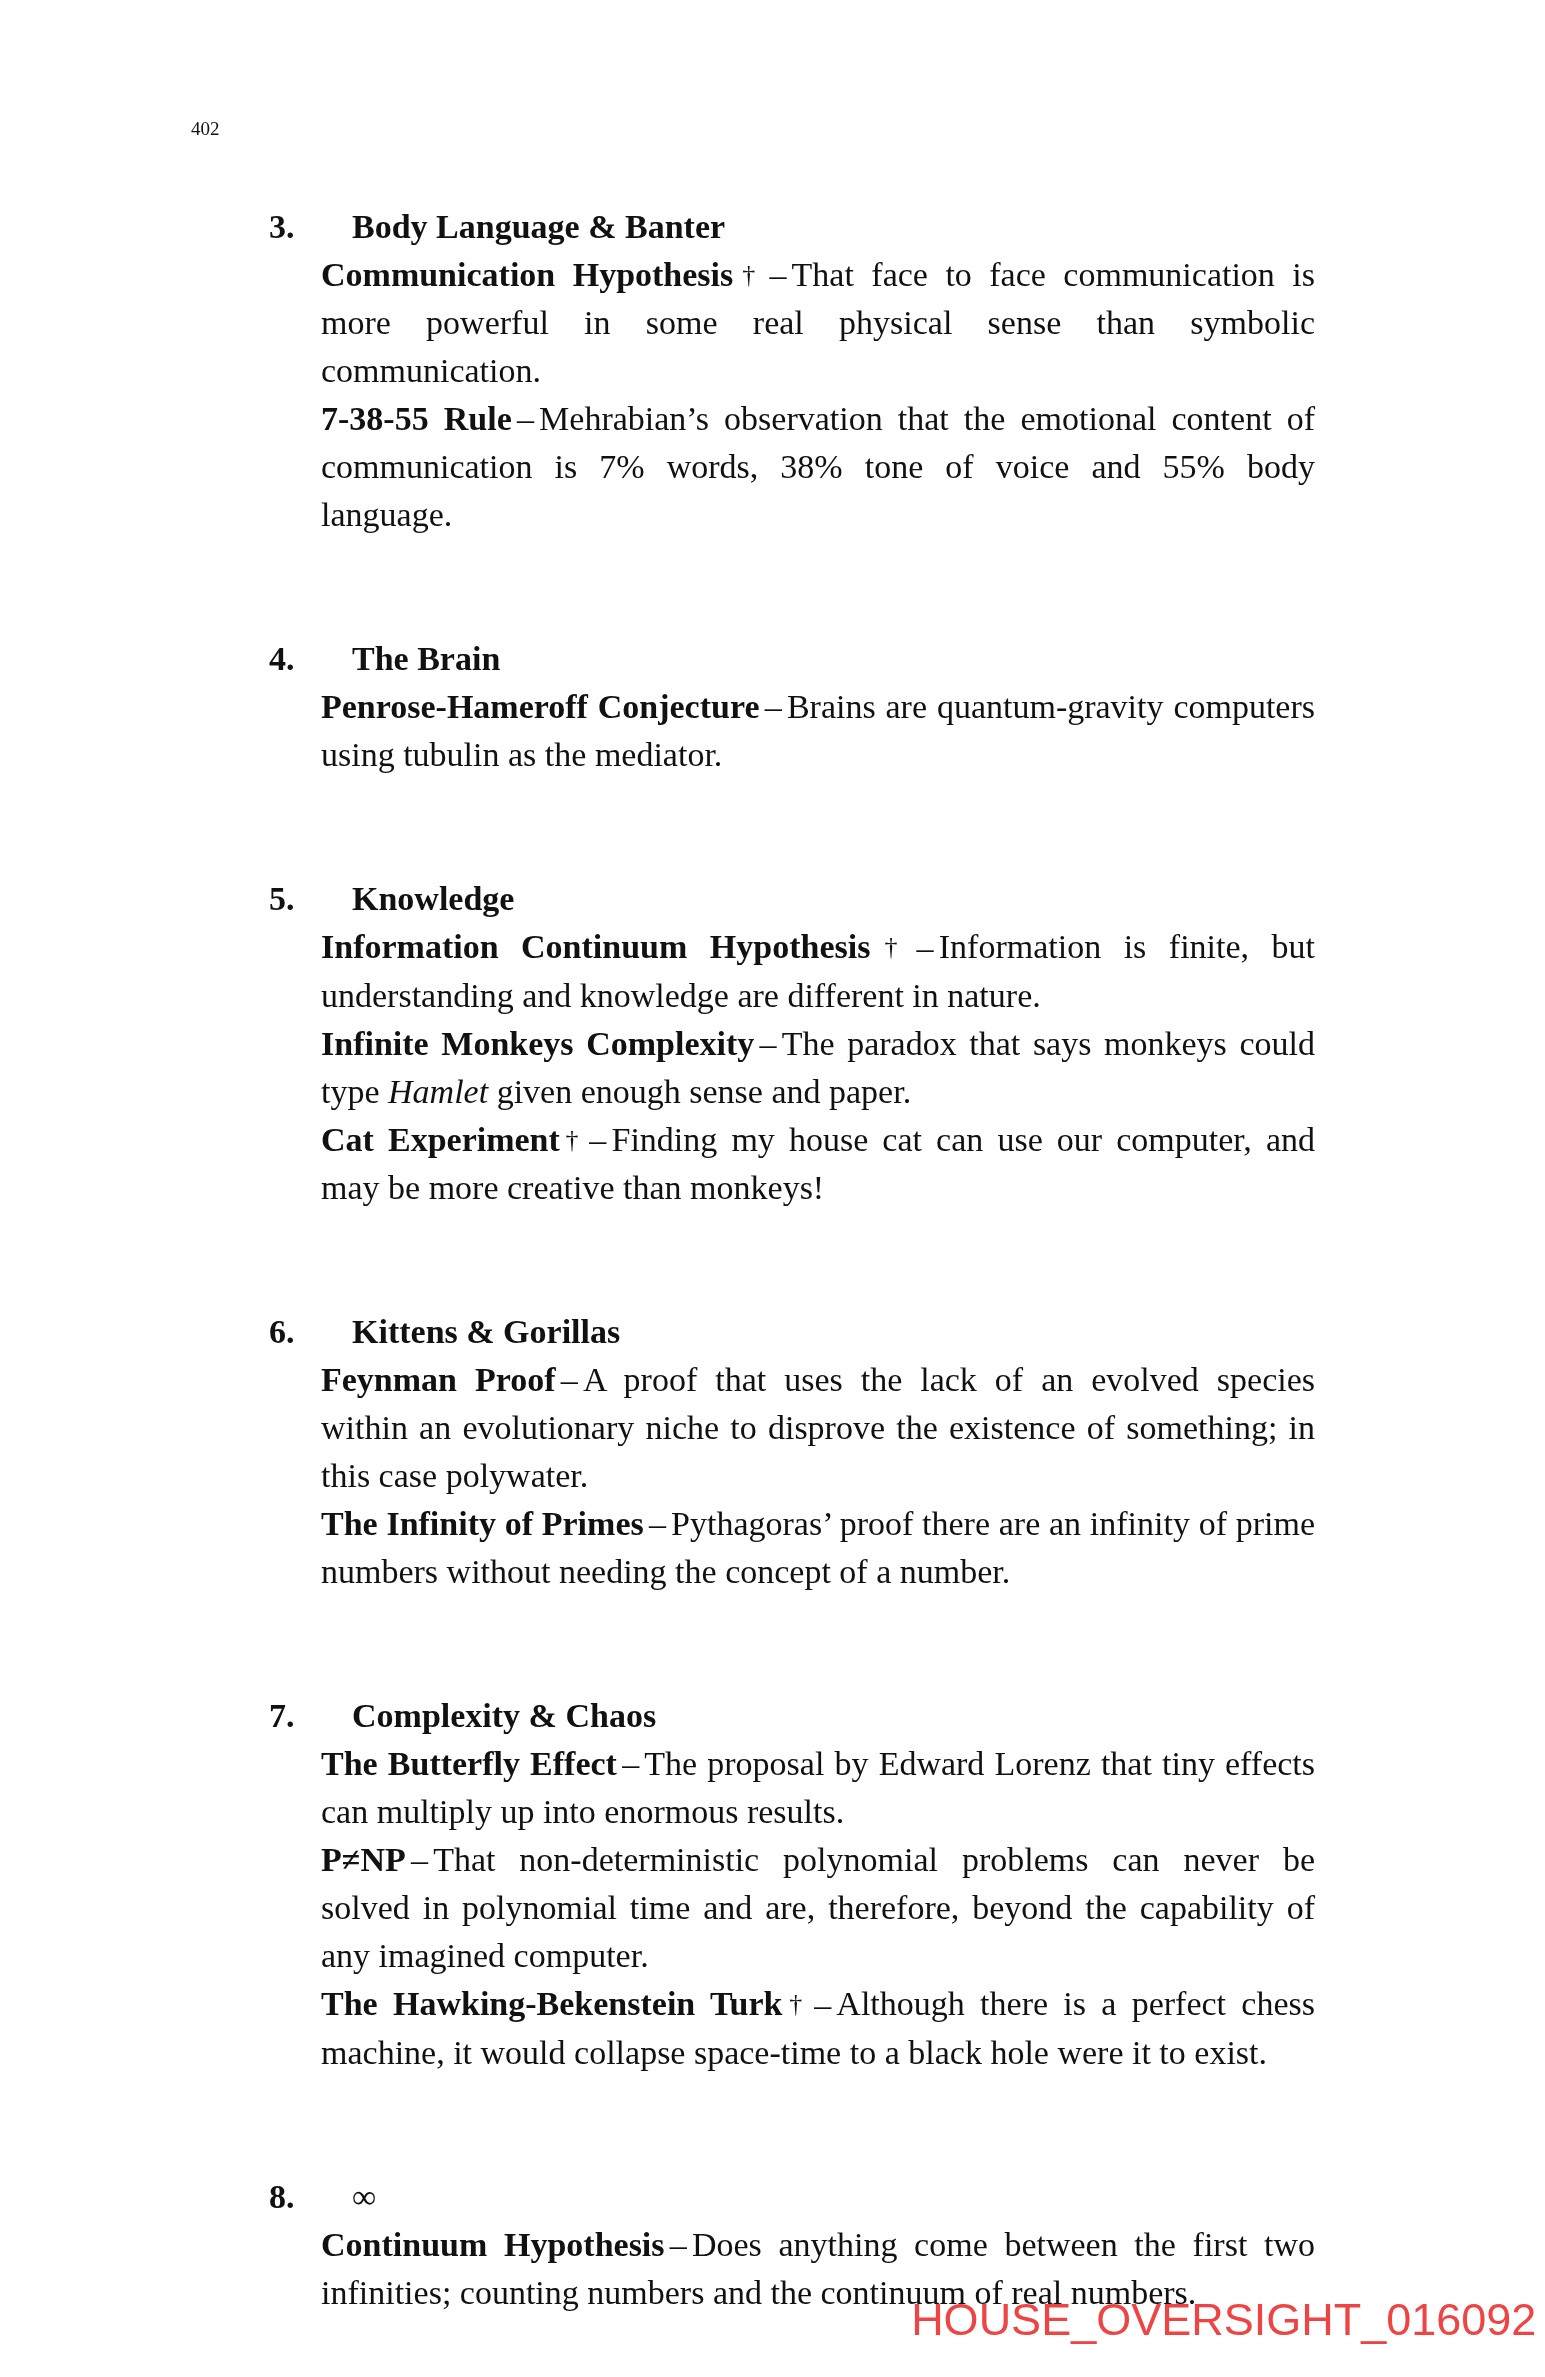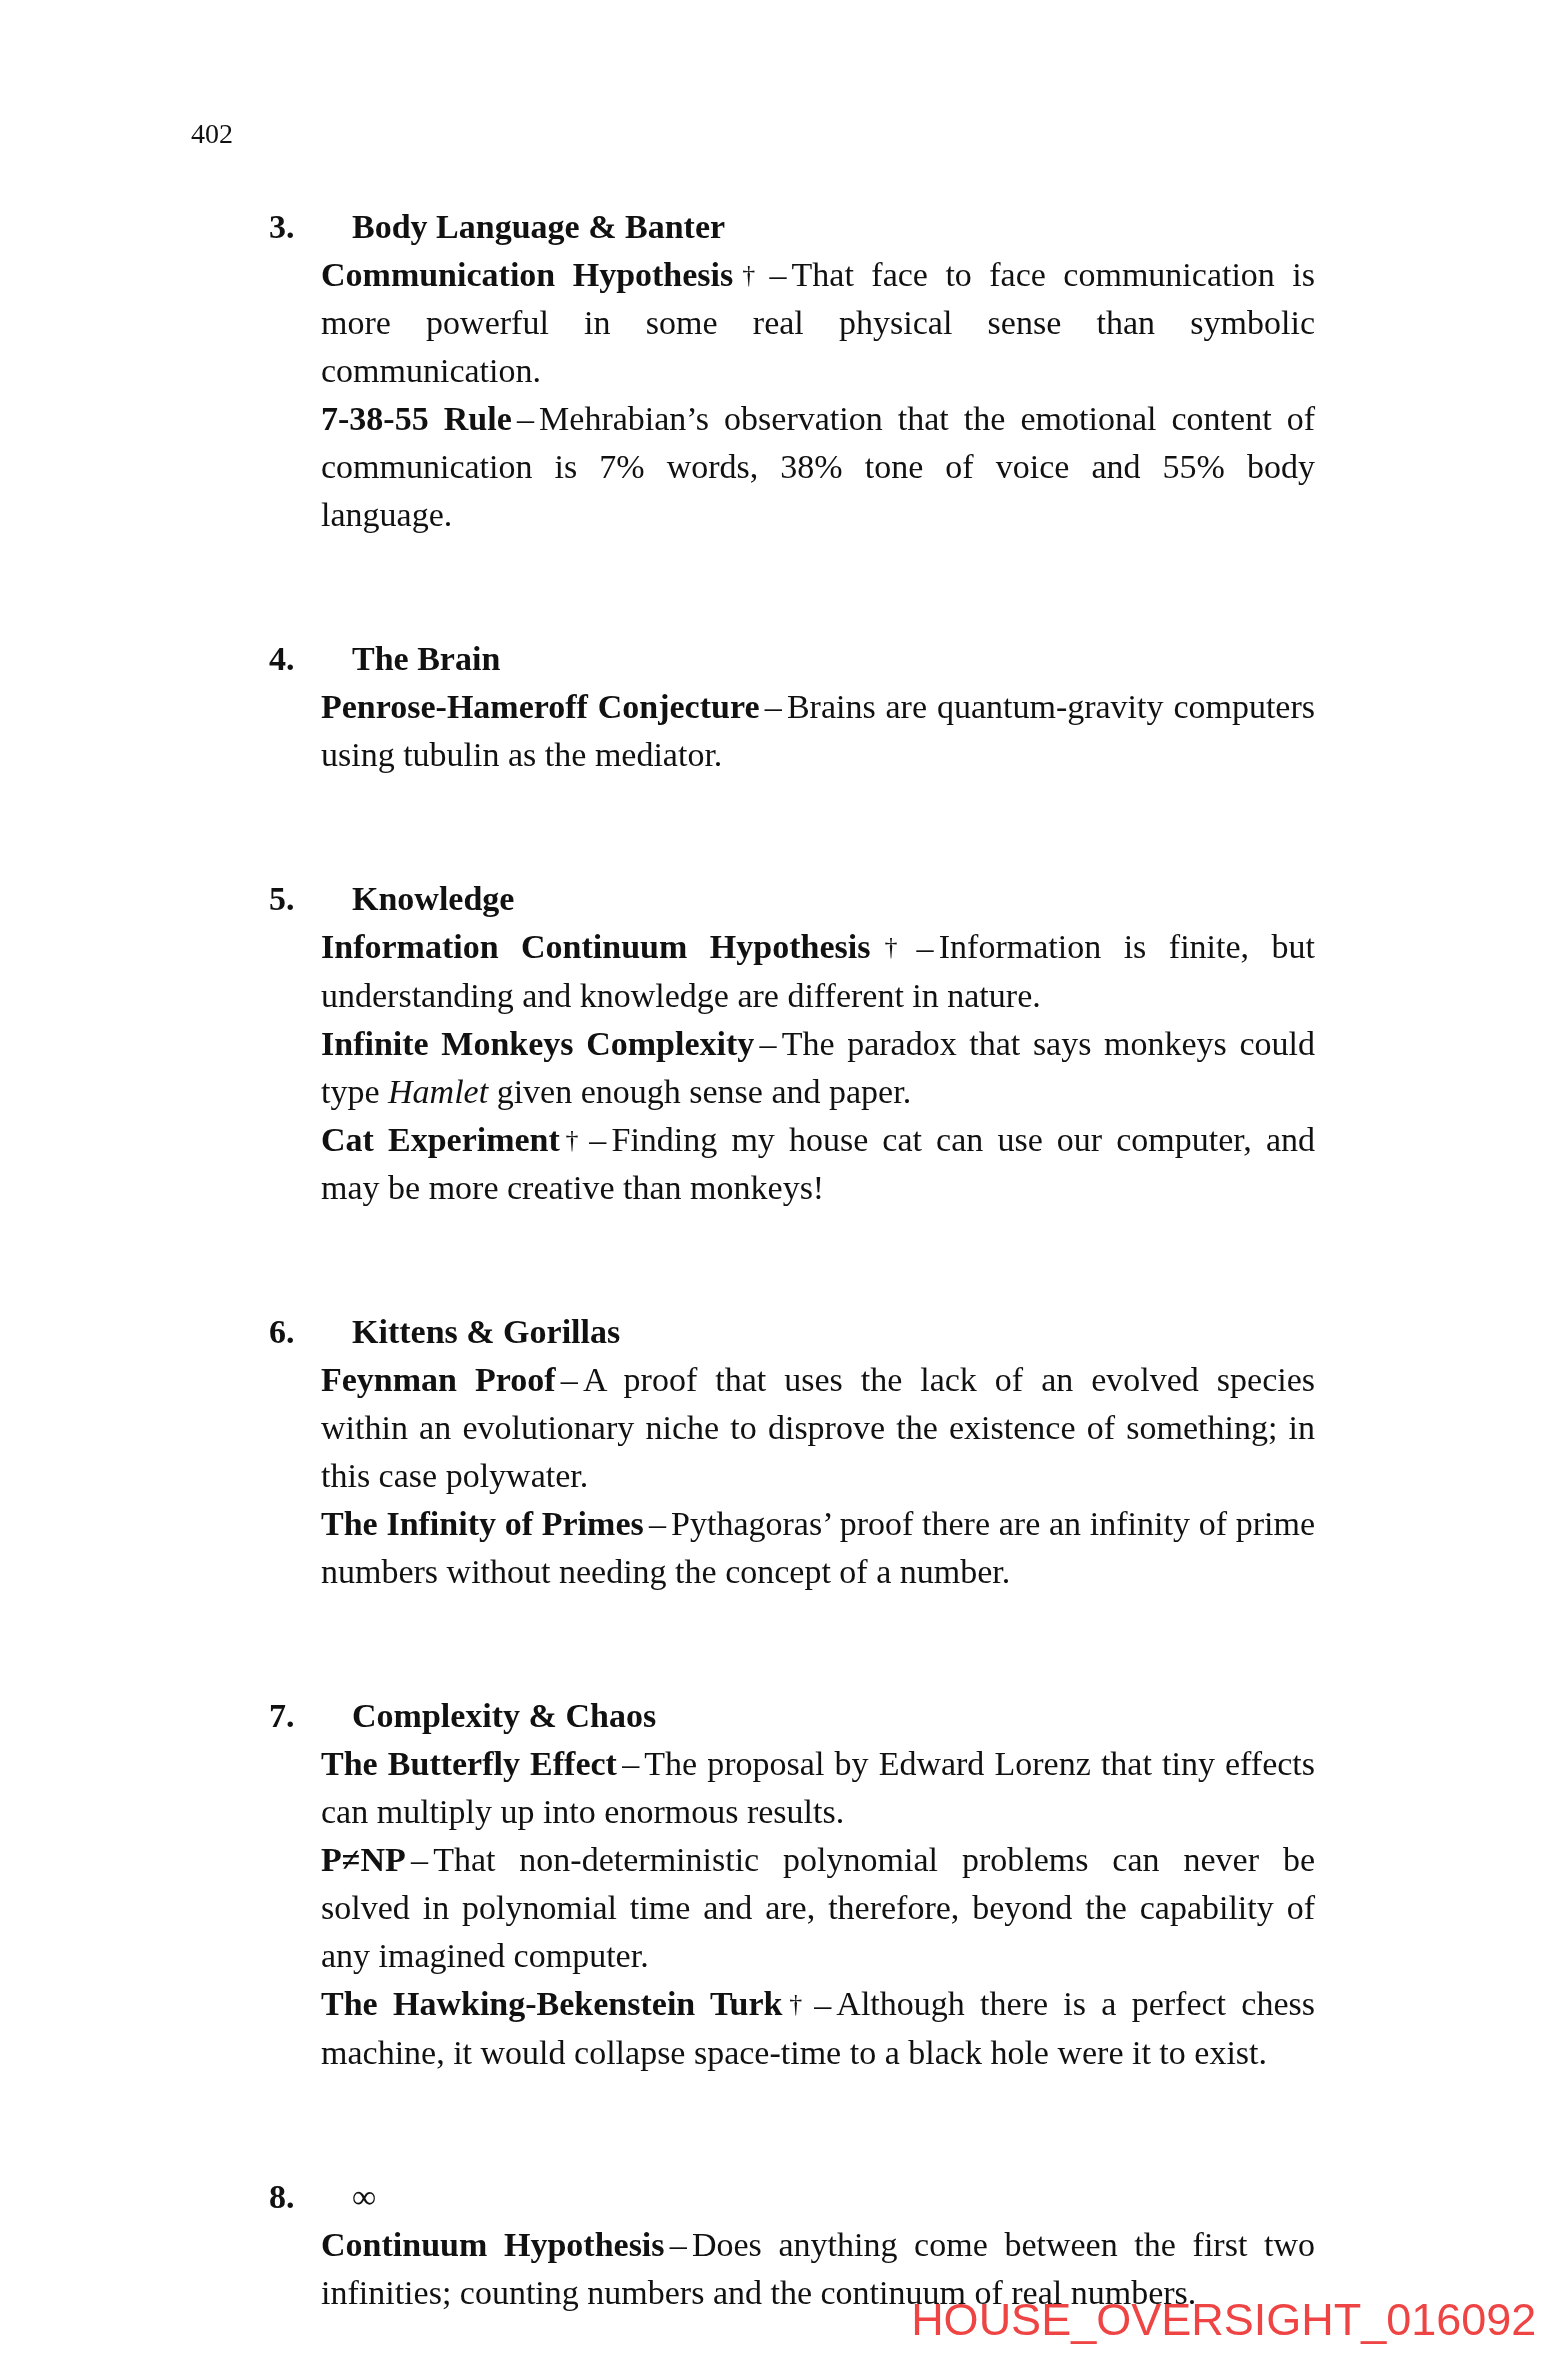--- a/index.html
+++ b/index.html
@@ -3,21 +3,21 @@
 <meta charset="utf-8">
 <style>
   html, body { margin: 0; padding: 0; background: #ffffff; }
   body {
     width: 1545px; height: 2377px; position: relative; overflow: hidden;
     color: #111111;
     font-family: "Liberation Serif", "DejaVu Serif", serif;
   }
   .running-head {
     position: absolute; top: 118px; left: 0; width: 1545px; height: 43px;
-    font-size: 28px;
+    font-size: 19px;
   }
   .page-number { position: absolute; left: 191px; top: 0; }
   .running-title { position: absolute; left: 0; width: 1511px; text-align: center; top: 0; }
 
   .content {
     position: absolute; left: 269px; top: 203px; width: 1046px;
     font-size: 34px; line-height: 48px;
   }
   .item { position: relative; padding-left: 52px; margin-bottom: 96px; }
   .item-number {

